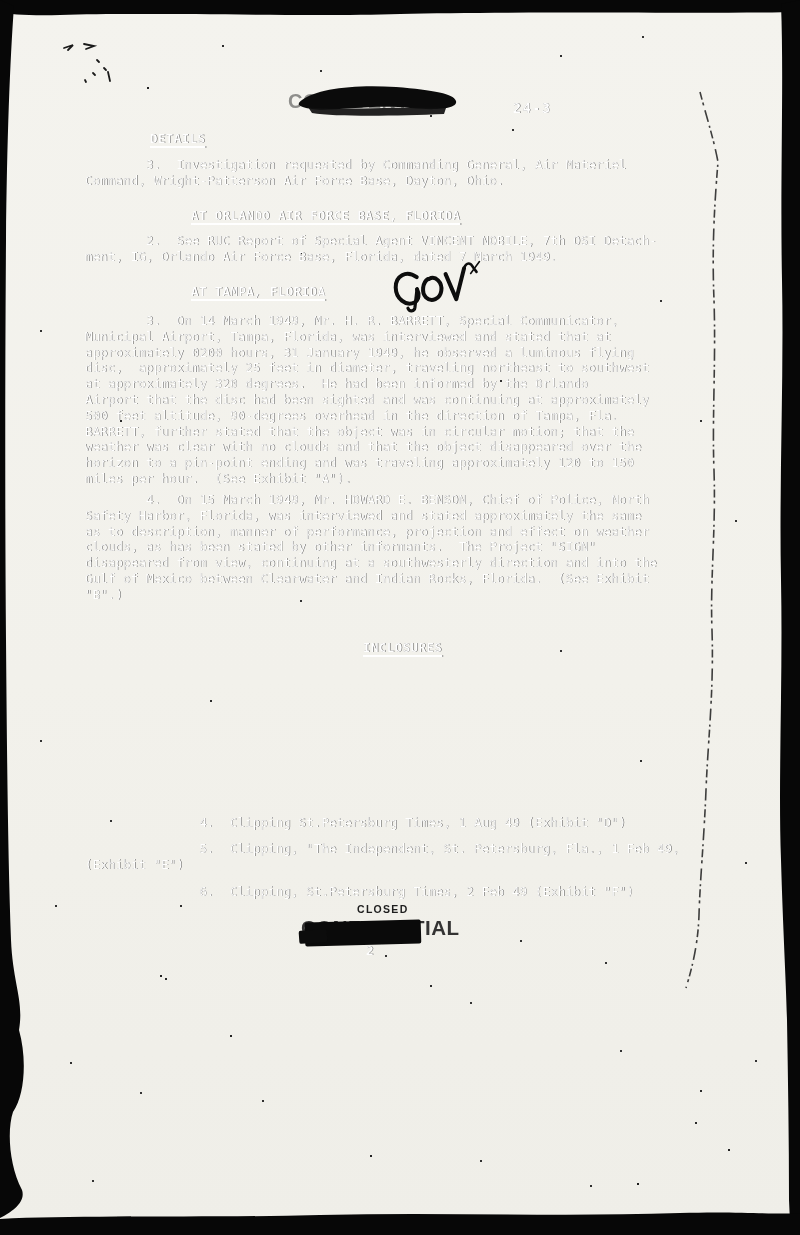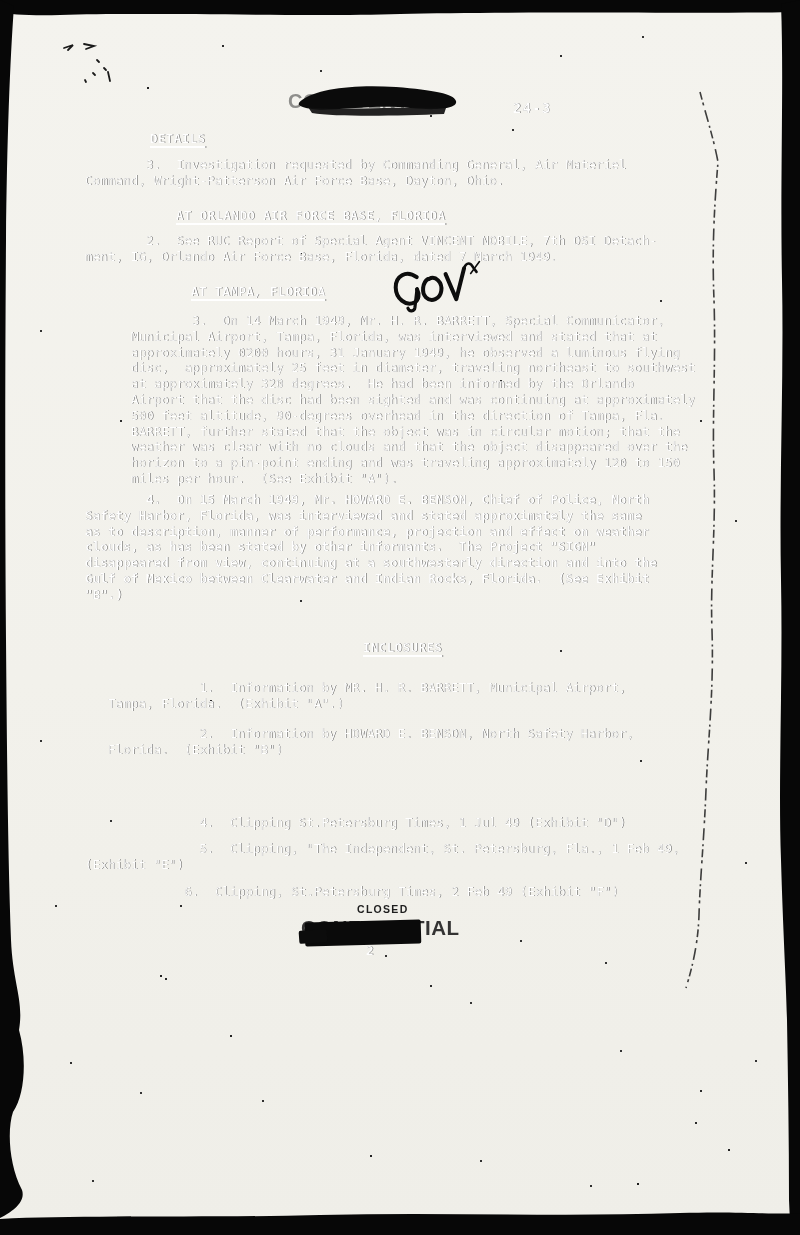--- a/index.html
+++ b/index.html
@@ -72,67 +72,63 @@
     </svg>
   </div>
 
   <pre class="t docnum" style="left:513px; top:101px;">24-3</pre>
 
   <pre class="t hd" style="left:104px; top:131px;">DETAILS</pre>
 
   <pre class="t" style="left:85px; top:157px;">        3.  Investigation requested by Commanding General, Air Materiel
 Command, Wright-Patterson Air Force Base, Dayton, Ohio.</pre>
 
-  <pre class="t hd" style="left:130px; top:208px;">AT ORLANDO AIR FORCE BASE, FLORIDA</pre>
+  <pre class="t hd" style="left:145px; top:208px;">AT ORLANDO AIR FORCE BASE, FLORIDA</pre>
 
   <pre class="t" style="left:85px; top:233px;">        2.  See RUC Report of Special Agent VINCENT NOBILE, 7th OSI Detach-
 ment, IG, Orlando Air Force Base, Florida, dated 7 March 1949.</pre>
 
   <pre class="t hd" style="left:145px; top:286px;font-family:Liberation Mono, monospace;">AT TAMPA, FLORIDA</pre>
 
   <svg class="gov" width="92" height="50" viewBox="0 0 92 50" fill="none" stroke="#0d0d0d" stroke-linecap="round" stroke-linejoin="round">
     <path d="M26 12 C16 3 5 9 4 20 C3 31 12 40 21 37 C26 35 27 29 25 24" stroke-width="4"></path>
     <path d="M25 24 L21 42 C20 46 15 46 14 42" stroke-width="3.2"></path>
     <path d="M37 15 C31 18 29 28 33 33 C38 39 47 36 49 28 C51 20 45 12 38 15 Z" stroke-width="4"></path>
     <path d="M55 12 L63 38 L74 8" stroke-width="4"></path>
     <path d="M74 8 C77 2 81 3 83 8 L86 13" stroke-width="2.6"></path>
     <path d="M80 14 L90 3" stroke-width="1.6"></path>
   </svg>
 
-  <pre class="t" style="left:85px; top:313px;margin-left:46px;">        3.  On 14 March 1949, Mr. H. R. BARRETT, Special Communicator,
+  <pre class="t" style="left:85px; top:313px;">        3.  On 14 March 1949, Mr. H. R. BARRETT, Special Communicator,
 Municipal Airport, Tampa, Florida, was interviewed and stated that at
 approximately 0200 hours, 31 January 1949, he observed a luminous flying
 disc,  approximately 25 feet in diameter, traveling northeast to southwest
 at approximately 320 degrees.  He had been informed by the Orlando
 Airport that the disc had been sighted and was continuing at approximately
 500 feet altitude, 90-degrees overhead in the direction of Tampa, Fla.
 BARRETT, further stated that the object was in circular motion; that the
 weather was clear with no clouds and that the object disappeared over the
 horizon to a pin-point ending and was traveling approximately 120 to 150
 miles per hour.  (See Exhibit "A").</pre>
 
-  <pre class="t" style="left:85px; top:492px;font-weight:bold;">        4.  On 15 March 1949, Mr. HOWARD E. BENSON, Chief of Police, North
+  <pre class="t" style="left:85px; top:492px;">        4.  On 15 March 1949, Mr. HOWARD E. BENSON, Chief of Police, North
 Safety Harbor, Florida, was interviewed and stated approximately the same
 as to description, manner of performance, projection and effect on weather
 clouds, as has been stated by other informants.  The Project "SIGN"
 disappeared from view, continuing at a southwesterly direction and into the
 Gulf of Mexico between Clearwater and Indian Rocks, Florida.  (See Exhibit
 "B".)</pre>
 
   <pre class="t hd" style="left:317px; top:616px;margin-top:24px;">INCLOSURES</pre>
 
 
-  <pre class="t" style="left:85px; top:680px;">               1.  Information by MR. H. R. BARRETT, Municipal Airport,
-   Tampa, Florida.  (Exhibit "A".)</pre>
-  <pre class="t" style="left:85px; top:726px;">               2.  Information by HOWARD E. BENSON, North Safety Harbor,
-   Florida.  (Exhibit "B")</pre>
-  <pre class="t" style="left:85px; top:815px;">               4.  Clipping St.Petersburg Times, 1 Jul 49 (Exhibit "D")</pre>
+  <pre class="t" style="left:85px; top:815px;">               4.  Clipping St.Petersburg Times, 1 Aug 49 (Exhibit "D")</pre>
   <pre class="t" style="left:85px; top:841px;">               5.  Clipping, "The Independent, St. Petersburg, Fla., 1 Feb 49,
 (Exhibit "E")</pre>
-  <pre class="t" style="left:70px; top:884px;text-align:right;">               6.  Clipping, St.Petersburg Times, 2 Feb 49 (Exhibit "F")</pre>
+  <pre class="t" style="left:85px; top:884px;text-align:right;">               6.  Clipping, St.Petersburg Times, 2 Feb 49 (Exhibit "F")</pre>
 
   <div class="stamp-bot-wrap">
     <span class="closed-stamp stampfont">CLOSED</span>
     <span class="stamp-bot-text stampfont">CONFIDENTIAL</span>
     <div class="redact-bar"></div>
     <div class="redact-bar2"></div>
     <pre class="t pagenum page2">2</pre>
   </div>
 
   <svg class="edges" width="800" height="1235" viewBox="0 0 800 1235">

